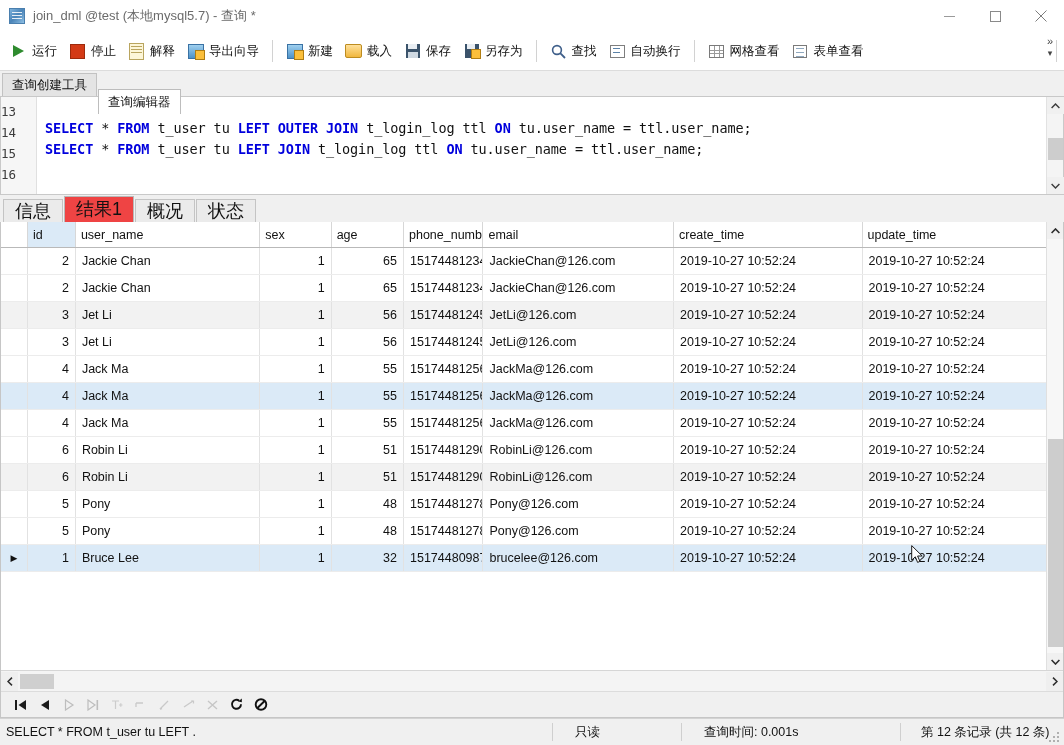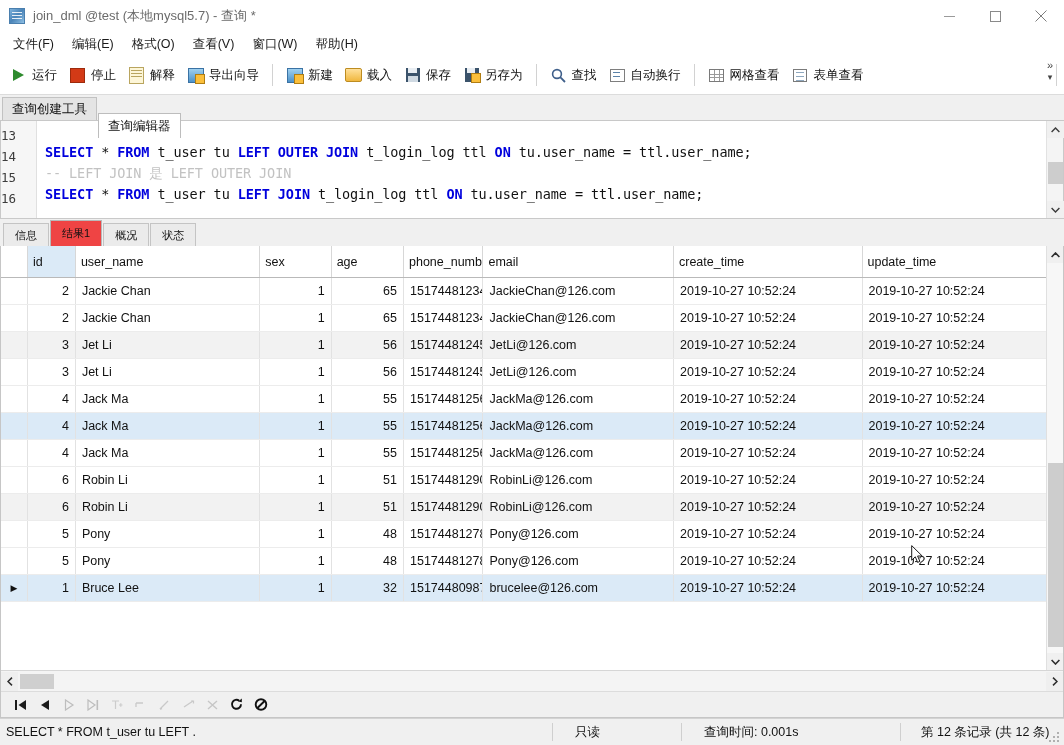--- a/index.html
+++ b/index.html
@@ -211,21 +211,21 @@
   
   .rtabs {
     height: 27px; min-height: 27px;
     background: #f0f0f0;
     display: flex; align-items: flex-end;
     padding-left: 3px;
   }
   .rtab {
     height: 22px; line-height: 22px;
     padding: 0 11px;
-    font-size: 11px;
+    font-size: 18px;
     background: #ebebeb;
     border: 1px solid #c4c4c4;
     border-bottom: none;
     margin-right: 1px;
     color: #111;
   }
   .rtab.active {
     background: #ef4444; height: 25px; line-height: 25px;
     border-color: #b9b9b9;
     margin-top: 33px;
@@ -246,21 +246,21 @@
   .grid-body-row { display: flex; flex: 1; min-height: 0; }
   .grid-main { flex: 1; min-width: 0; display: flex; flex-direction: column; overflow: hidden; }
 
   table.grid {
     border-collapse: collapse;
     table-layout: fixed;
     width: 1046px;
     font-size: 12.5px;
   }
   table.grid th {
-    height: 31px;
+    height: 25px;
     background: #ffffff;
     border-right: 1px solid #d7d7d7;
     border-bottom: 1px solid #b9b9b9;
     font-weight: normal;
     text-align: left;
     padding: 0 5px;
     color: #111;
     font-family: "Liberation Sans", sans-serif;
     white-space: nowrap;
     overflow: hidden;
@@ -377,28 +377,20 @@
       </div>
       <div class="wc">
         <svg width="12" height="12" viewBox="0 0 12 12">
             <line x1="0.5" y1="0.5" x2="11.5" y2="11.5" stroke="#7d7d7d" stroke-width="1"></line>
             <line x1="11.5" y1="0.5" x2="0.5" y2="11.5" stroke="#7d7d7d" stroke-width="1"></line>
           </svg>
       </div>
     </div>
   </div>
 
-  <div class="menubar">
-    <div class="menu-item"><span>文件(F)</span></div>
-    <div class="menu-item"><span>编辑(E)</span></div>
-    <div class="menu-item"><span>格式(O)</span></div>
-    <div class="menu-item"><span>查看(V)</span></div>
-    <div class="menu-item"><span>窗口(W)</span></div>
-    <div class="menu-item"><span>帮助(H)</span></div>
-  </div>
 
   <div class="toolbar">
     <div class="tbtn">
       <span class="glyph">
           <span class="ic-play"></span>
         </span>
       <span>运行</span>
     </div>
     <div class="tbtn">
       <span class="glyph">
@@ -499,21 +491,20 @@
   <div class="editor-wrap">
     <div class="gutter">
       <div class="gline">13</div>
       <div class="gline">14</div>
       <div class="gline">15</div>
       <div class="gline">16</div>
     </div>
     <div class="code" id="code-area">
         <div class="cline">&nbsp;</div>
         <div class="cline"><span class="kw">SELECT</span><span> * </span><span class="kw">FROM</span><span> t_user tu </span><span class="kw">LEFT OUTER JOIN</span><span> t_login_log ttl </span><span class="kw">ON</span><span> tu.user_name = ttl.user_name;</span></div>
-        <div class="cline"><span class="cmt">-- LEFT JOIN 是 LEFT OUTER JOIN</span></div>
         <div class="cline"><span class="kw">SELECT</span><span> * </span><span class="kw">FROM</span><span> t_user tu </span><span class="kw">LEFT JOIN</span><span> t_login_log ttl </span><span class="kw">ON</span><span> tu.user_name = ttl.user_name;</span></div>
       </div>
     <div class="vscroll">
       <div class="sb-arrow">
         <svg width="9" height="6" viewBox="0 0 9 6">
             <path d="M0.6 5 L4.5 1 L8.4 5" fill="none" stroke="#3b3b3b" stroke-width="1.4"></path>
           </svg>
       </div>
       <div class="sb-track">
         <div class="sb-thumb" style="top:24px;height:22px;"></div>

